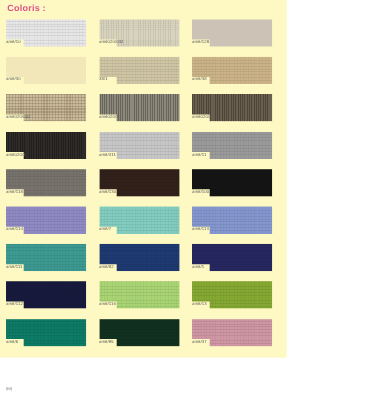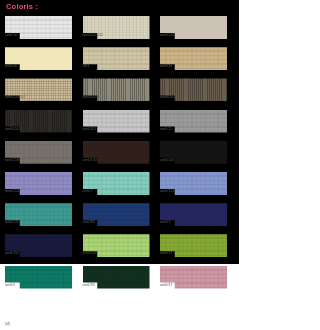--- a/index.html
+++ b/index.html
@@ -9,23 +9,23 @@
   }
   body {
     width: 239px;
     height: 330px;
     font-family: "Liberation Sans", sans-serif;
     overflow: hidden;
     position: relative;
   }
   #page {
     width: 239px;
-    height: 264px;
+    height: 298px;
     position: relative;
-    background: #000000;
+    background: #fef9c3;
     box-sizing: border-box;
   }
   #heading {
     position: absolute;
     left: 6px;
     top: 2px;
     font-size: 7.5px;
     font-weight: bold;
     color: #e0508c;
     letter-spacing: 0.2px;

